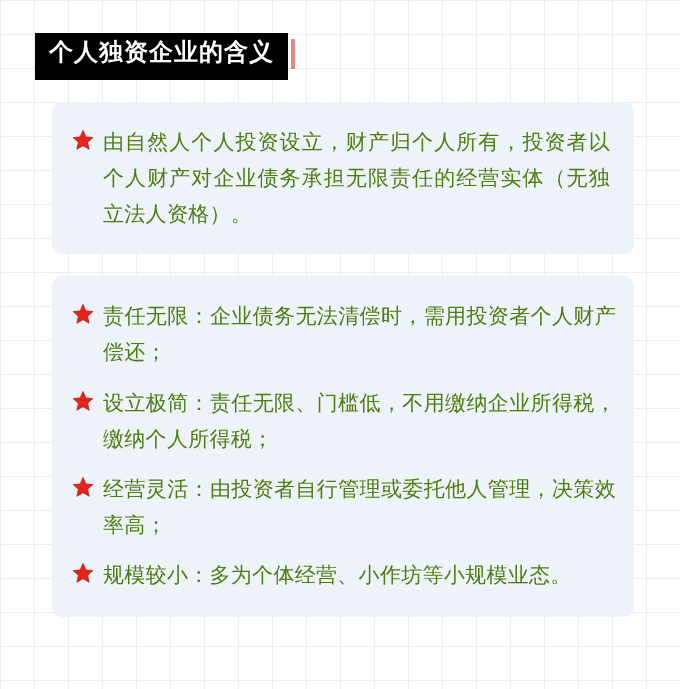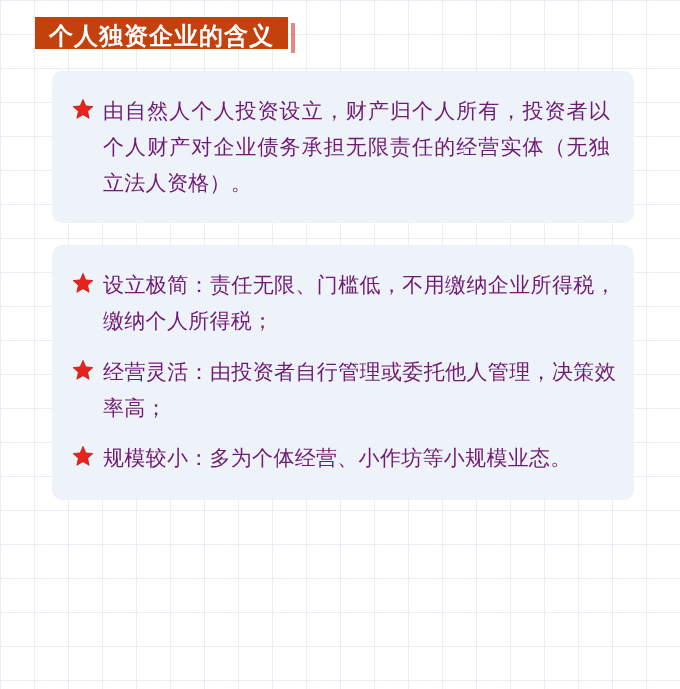--- a/index.html
+++ b/index.html
@@ -22,28 +22,29 @@
     position: relative;
     width: 680px;
     height: 689px;
     box-sizing: border-box;
     padding: 0 28px;
   }
 
   
   .heading {
     display: inline-block;
-    background: #c2410c;
+    background: #000000;
     color: #ffffff;
     font-size: 24px;
     font-weight: bold;
     letter-spacing: 1px;
-    padding: 7px 14px 1px 14px;
+    padding: 7px 14px 16px 14px;
     line-height: 1;
     position: relative;
+    margin-top: 16px;
   }
   .heading::after {
     content: "";
     position: absolute;
     right: -7px;
     top: 6px;
     width: 4px;
     height: 30px;
     background: #d6261d;
     opacity: 0.55;
@@ -77,21 +78,21 @@
     flex: 0 0 auto;
     width: 22px;
     height: 22px;
     margin-top: 5px;
     margin-right: 9px;
   }
   .bullet-text {
     flex: 1 1 auto;
     font-size: 21px;
     line-height: 1.72;
-    color: #701a75;
+    color: #4d7c0f;
     letter-spacing: 0.3px;
     text-align: justify;
   }
 </style>
 </head>
 <body>
 
 <div class="page">
 
   <div class="heading-wrap-1">
@@ -105,20 +106,28 @@
           <polygon points="12,1.5 15.1,8.6 22.8,9.4 17.0,14.5 18.7,22.1 12,18.2 5.3,22.1 7.0,14.5 1.2,9.4 8.9,8.6" fill="#e8231c" stroke="#b3140f" stroke-width="0.8"></polygon>
         </svg>
       </span>
       <span class="bullet-text">由自然人个人投资设立，财产归个人所有，投资者以个人财产对企业债务承担无限责任的经营实体（无独立法人资格）。</span>
     </div>
   </div>
 
 
   <div class="card card-2">
 
+    <div class="bullet-row">
+      <span class="star">
+        <svg viewBox="0 0 24 24" width="22" height="22" aria-hidden="true">
+          <polygon points="12,1.5 15.1,8.6 22.8,9.4 17.0,14.5 18.7,22.1 12,18.2 5.3,22.1 7.0,14.5 1.2,9.4 8.9,8.6" fill="#e8231c" stroke="#b3140f" stroke-width="0.8"></polygon>
+        </svg>
+      </span>
+      <span class="bullet-text">责任无限：企业债务无法清偿时，需用投资者个人财产偿还；</span>
+    </div>
 
     <div class="bullet-row">
       <span class="star">
         <svg viewBox="0 0 24 24" width="22" height="22" aria-hidden="true">
           <polygon points="12,1.5 15.1,8.6 22.8,9.4 17.0,14.5 18.7,22.1 12,18.2 5.3,22.1 7.0,14.5 1.2,9.4 8.9,8.6" fill="#e8231c" stroke="#b3140f" stroke-width="0.8"></polygon>
         </svg>
       </span>
       <span class="bullet-text">设立极简：责任无限、门槛低，不用缴纳企业所得税，缴纳个人所得税；</span>
     </div>
 

